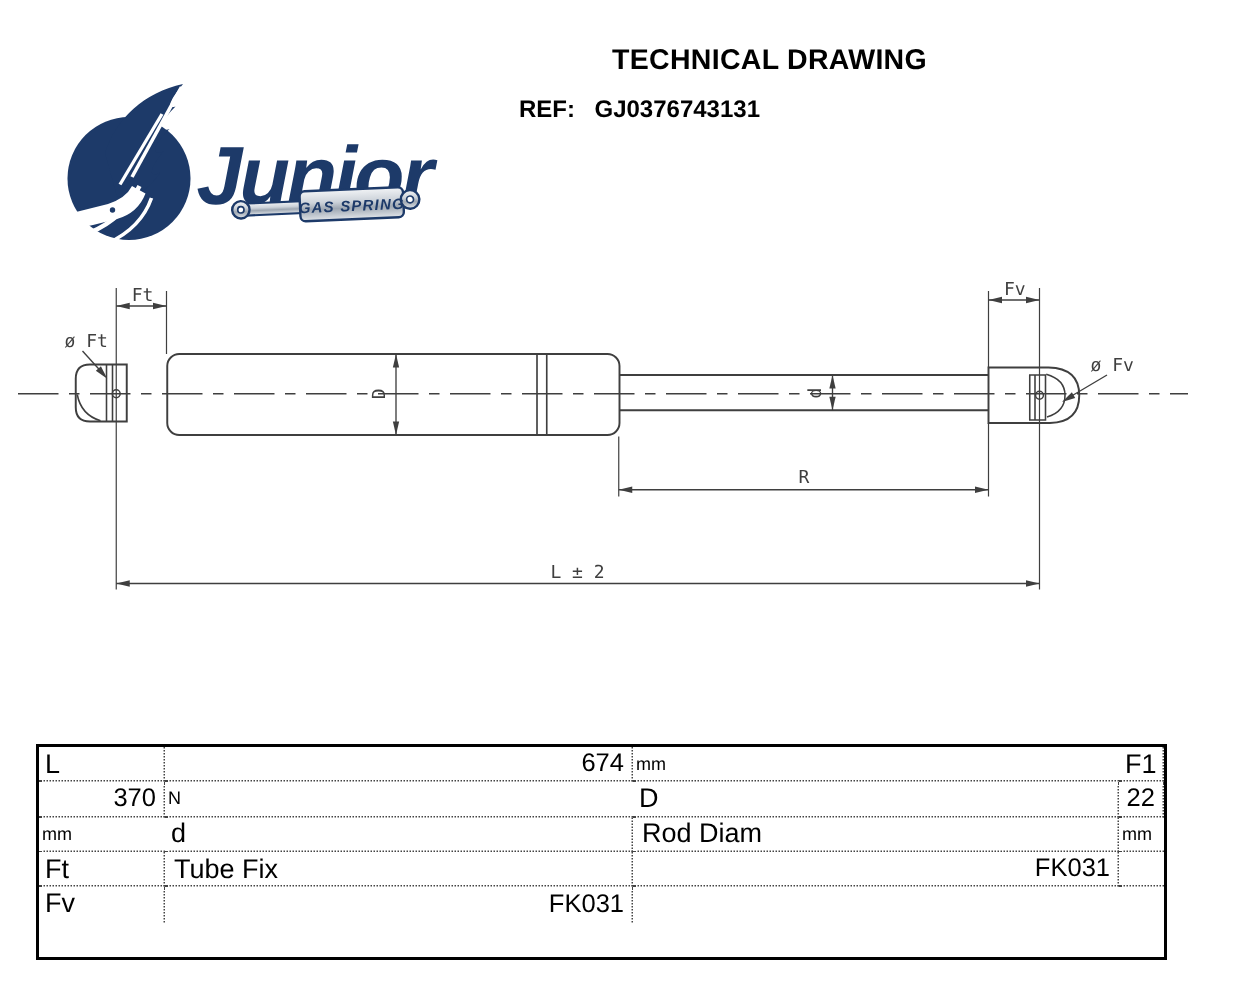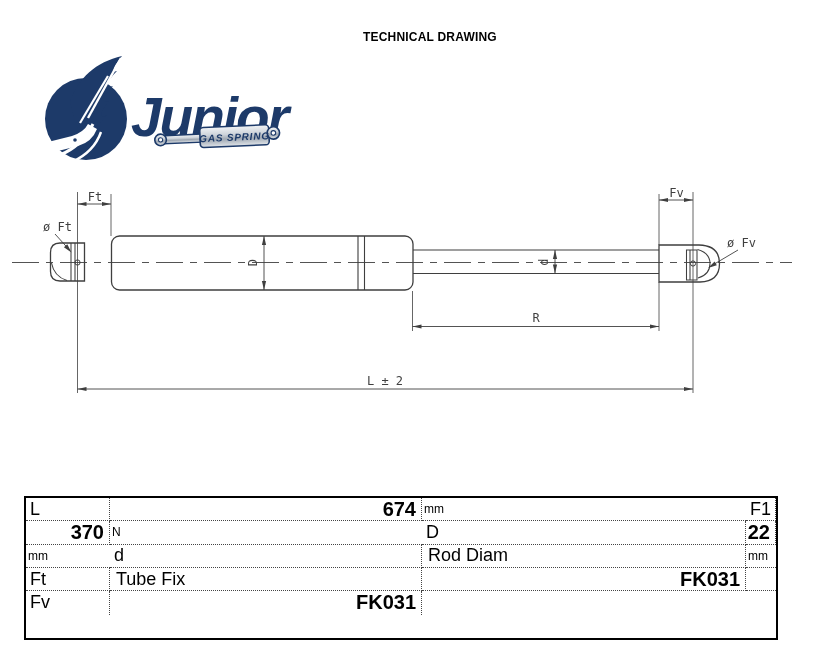--- a/index.html
+++ b/index.html
@@ -2,22 +2,22 @@
 <html><head>
 <meta charset="utf-8">
 <style>
   html,body{margin:0;padding:0;background:#ffffff;}
   #canvas{
     position:relative;width:823px;height:659px;background:#ffffff;
     font-family:"Liberation Sans",sans-serif;overflow:hidden;
   }
   
   #title{
-    position:absolute;left:363px;top:30px;width:300px;
-    font-size:12px;font-weight:bold;color:#000;letter-spacing:.2px;white-space:nowrap;
+    position:absolute;left:363px;top:30px;width:300px;text-align:center;
+    font-size:19px;font-weight:bold;color:#000;letter-spacing:.2px;white-space:nowrap;
   }
   #refline{
     position:absolute;left:346px;top:65px;font-size:16px;font-weight:bold;color:#000;white-space:nowrap;
   }
   #refline .ref-value{margin-left:13px;}
   #logo-svg{position:absolute;left:25px;top:50px;}
   
   #drawing-svg{position:absolute;left:0;top:185px;}
   #drawing-svg path,#drawing-svg line,#drawing-svg circle,#drawing-svg rect{vector-effect:non-scaling-stroke;}
   .dwg-txt{
@@ -29,21 +29,21 @@
     border:2.5px solid #000;box-sizing:border-box;background:#fff;
     display:grid;grid-template-columns:84px 312px 1fr 30px;grid-template-rows:repeat(6,1fr);
   }
   .cell{
     display:flex;align-items:center;box-sizing:border-box;
     border-right:1px dotted #444;border-bottom:1px dotted #444;
     color:#000;overflow:hidden;white-space:nowrap;
   }
   .cell.c-sym{padding-left:4px;font-size:18px;}
   .cell.c-name{padding-left:6px;font-size:18px;}
-  .cell.c-val{justify-content:flex-end;padding-right:5px;font-size:20px;font-weight:bold;}
+  .cell.c-val{justify-content:flex-end;padding-right:5px;font-size:17px;}
   .cell.c-unit{padding-left:2px;font-size:12px;border-right:none;}
   .row-last{border-bottom:none;}
 </style>
 </head>
 <body>
 
 <div id="canvas">
 
   <svg id="logo-svg" width="275" height="120" viewBox="25 50 275 120">
     <defs>
@@ -72,20 +72,23 @@
       <circle cx="160.5" cy="137.5" r="5.8" fill="url(#metal)" stroke="#1d3a69" stroke-width="1.6"></circle>
       <circle cx="160.5" cy="137.5" r="2.1" fill="#ffffff" stroke="#1d3a69" stroke-width="1.1"></circle>
       <rect x="200" y="127" width="69" height="20" rx="3.5" fill="url(#metal)" stroke="#1d3a69" stroke-width="1.6"></rect>
       <circle cx="273.5" cy="135.5" r="6.2" fill="url(#metal)" stroke="#1d3a69" stroke-width="1.6"></circle>
       <circle cx="273.5" cy="135.5" r="2.3" fill="#ffffff" stroke="#1d3a69" stroke-width="1.1"></circle>
       <text x="234.5" y="141.5" text-anchor="middle" font-family="Liberation Sans, sans-serif" font-size="10" font-weight="bold" font-style="italic" letter-spacing="0.8" fill="#1d3a69">GAS SPRING</text>
     </g>
   </svg>
 
   <div id="title">TECHNICAL DRAWING</div>
+  <div id="refline">
+    <span>REF:</span><span class="ref-value">GJ0376743131</span>
+  </div>
 
   <svg id="drawing-svg" width="823" height="215" viewBox="0 185 823 215" stroke="#3f3f3f" fill="none" stroke-width="1.2">
 
     <path d="M 12,262.5 H 792" stroke-width="0.9" stroke-dasharray="27 7 7 7"></path>
 
     <path d="M 77.5,192 V 393" stroke-width="0.8"></path>
     <path d="M 693,192 V 393" stroke-width="0.8"></path>
     <path d="M 111,194 V 236" stroke-width="0.8"></path>
     <path d="M 659,194 V 245" stroke-width="0.8"></path>
     <path d="M 659,282 V 331" stroke-width="0.8"></path>

